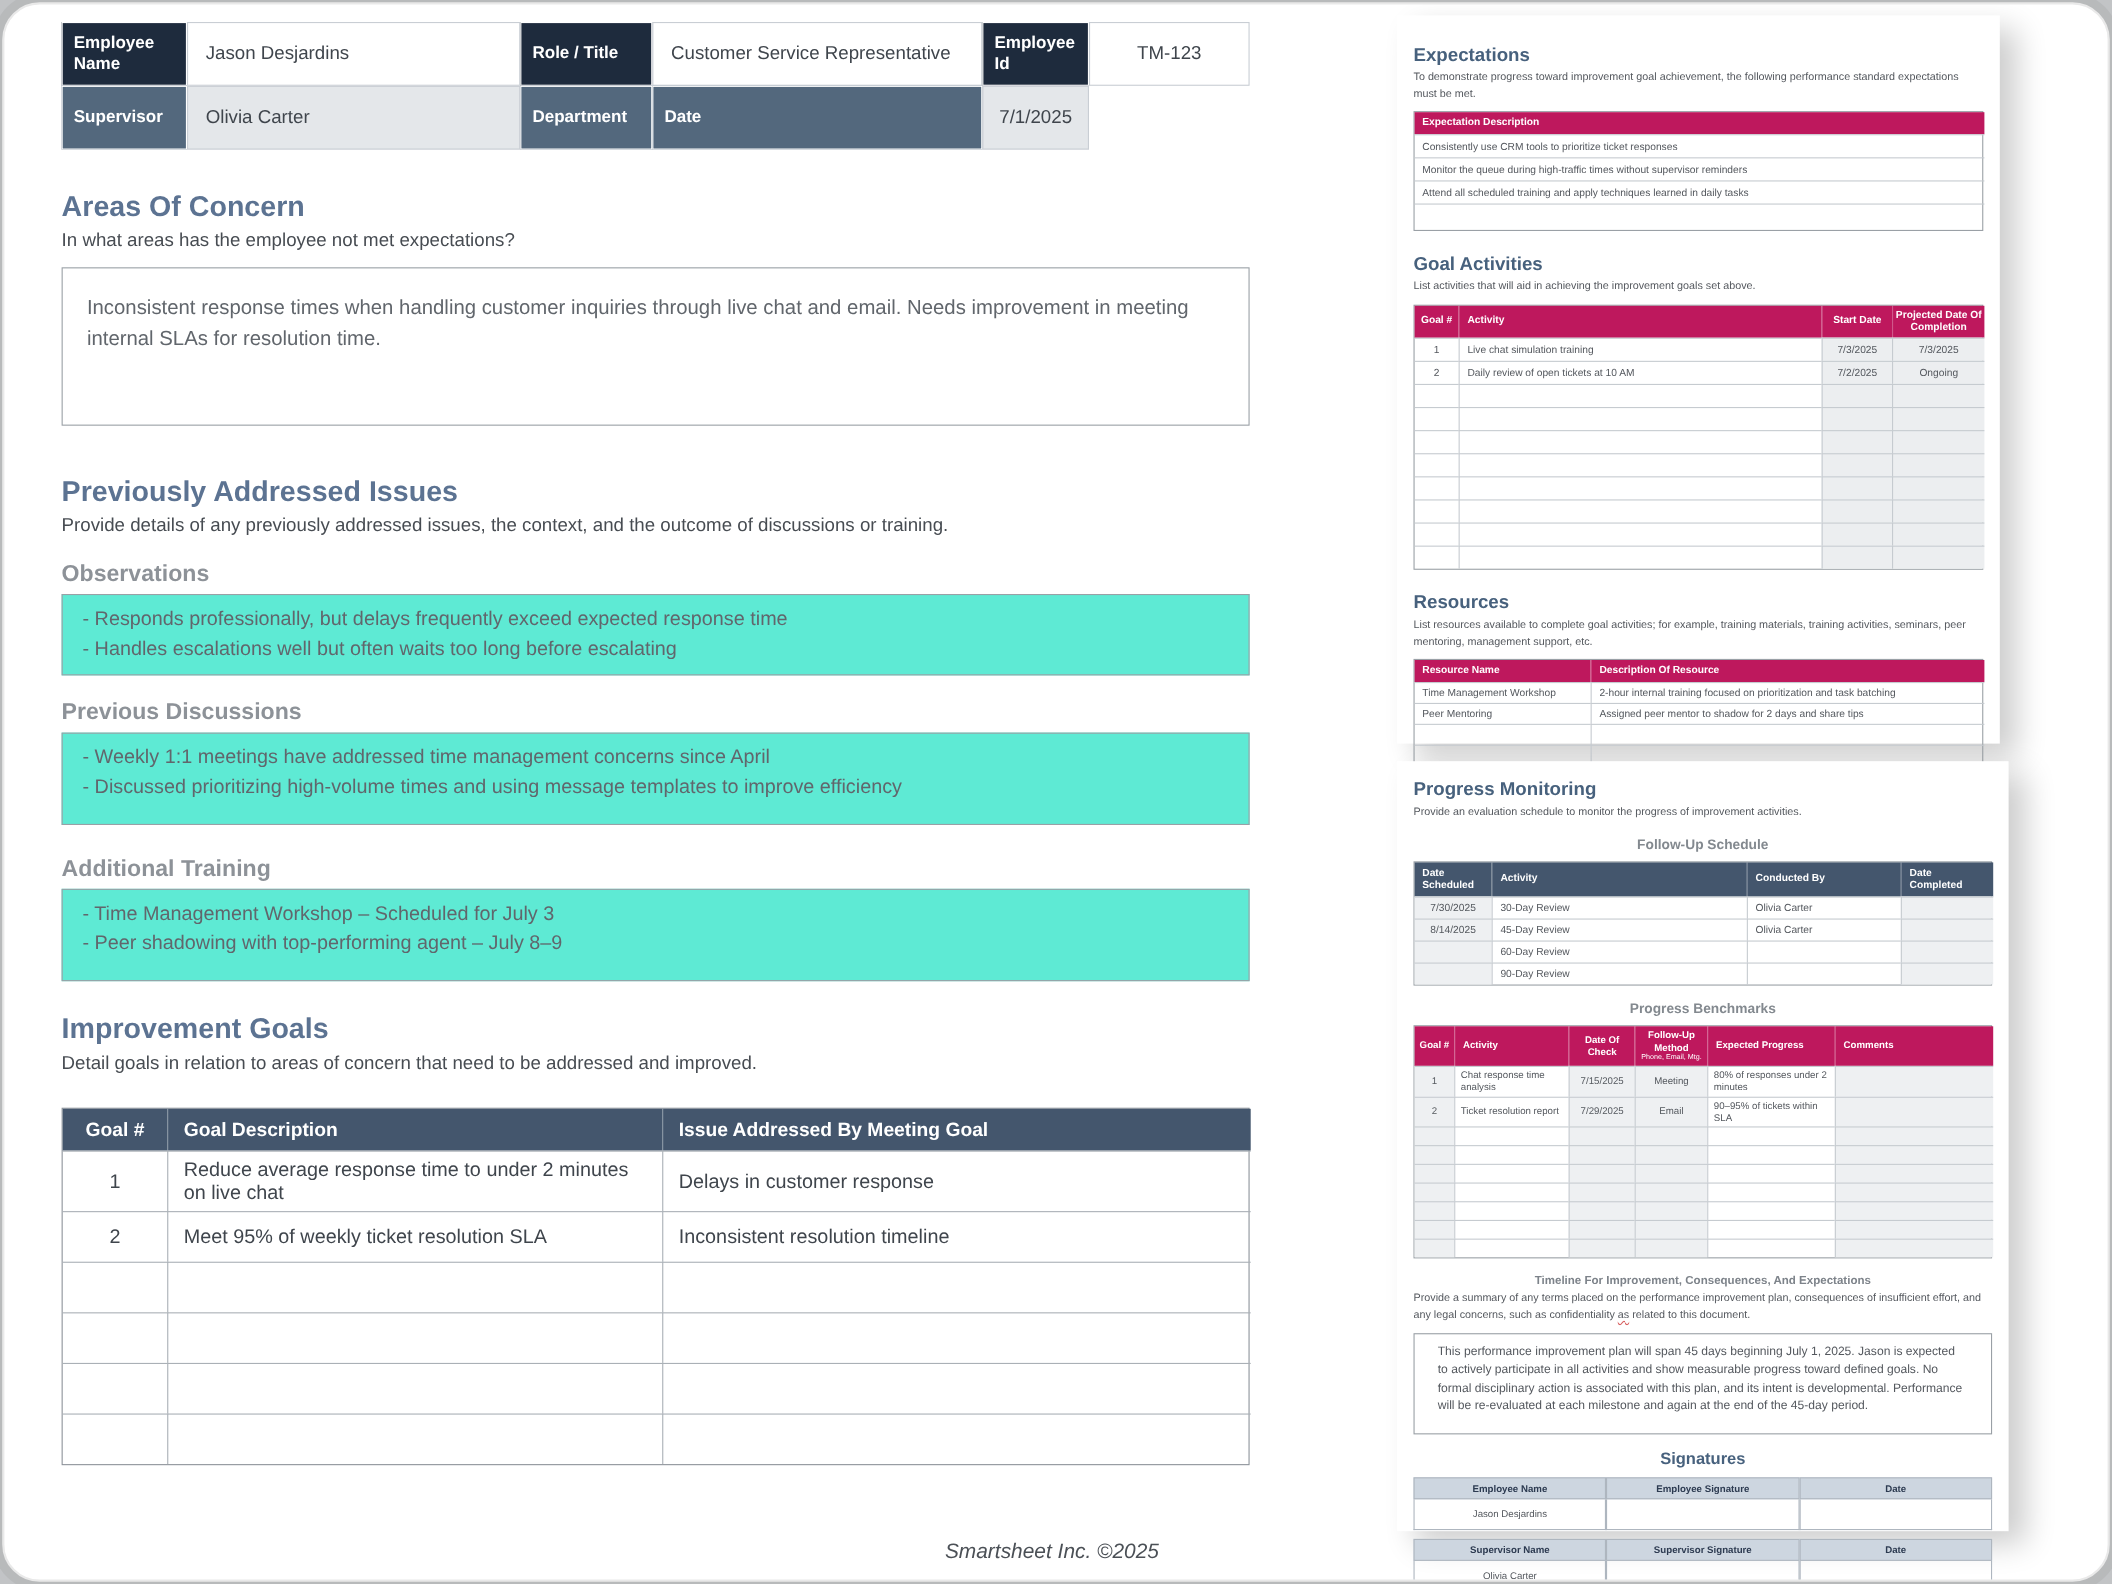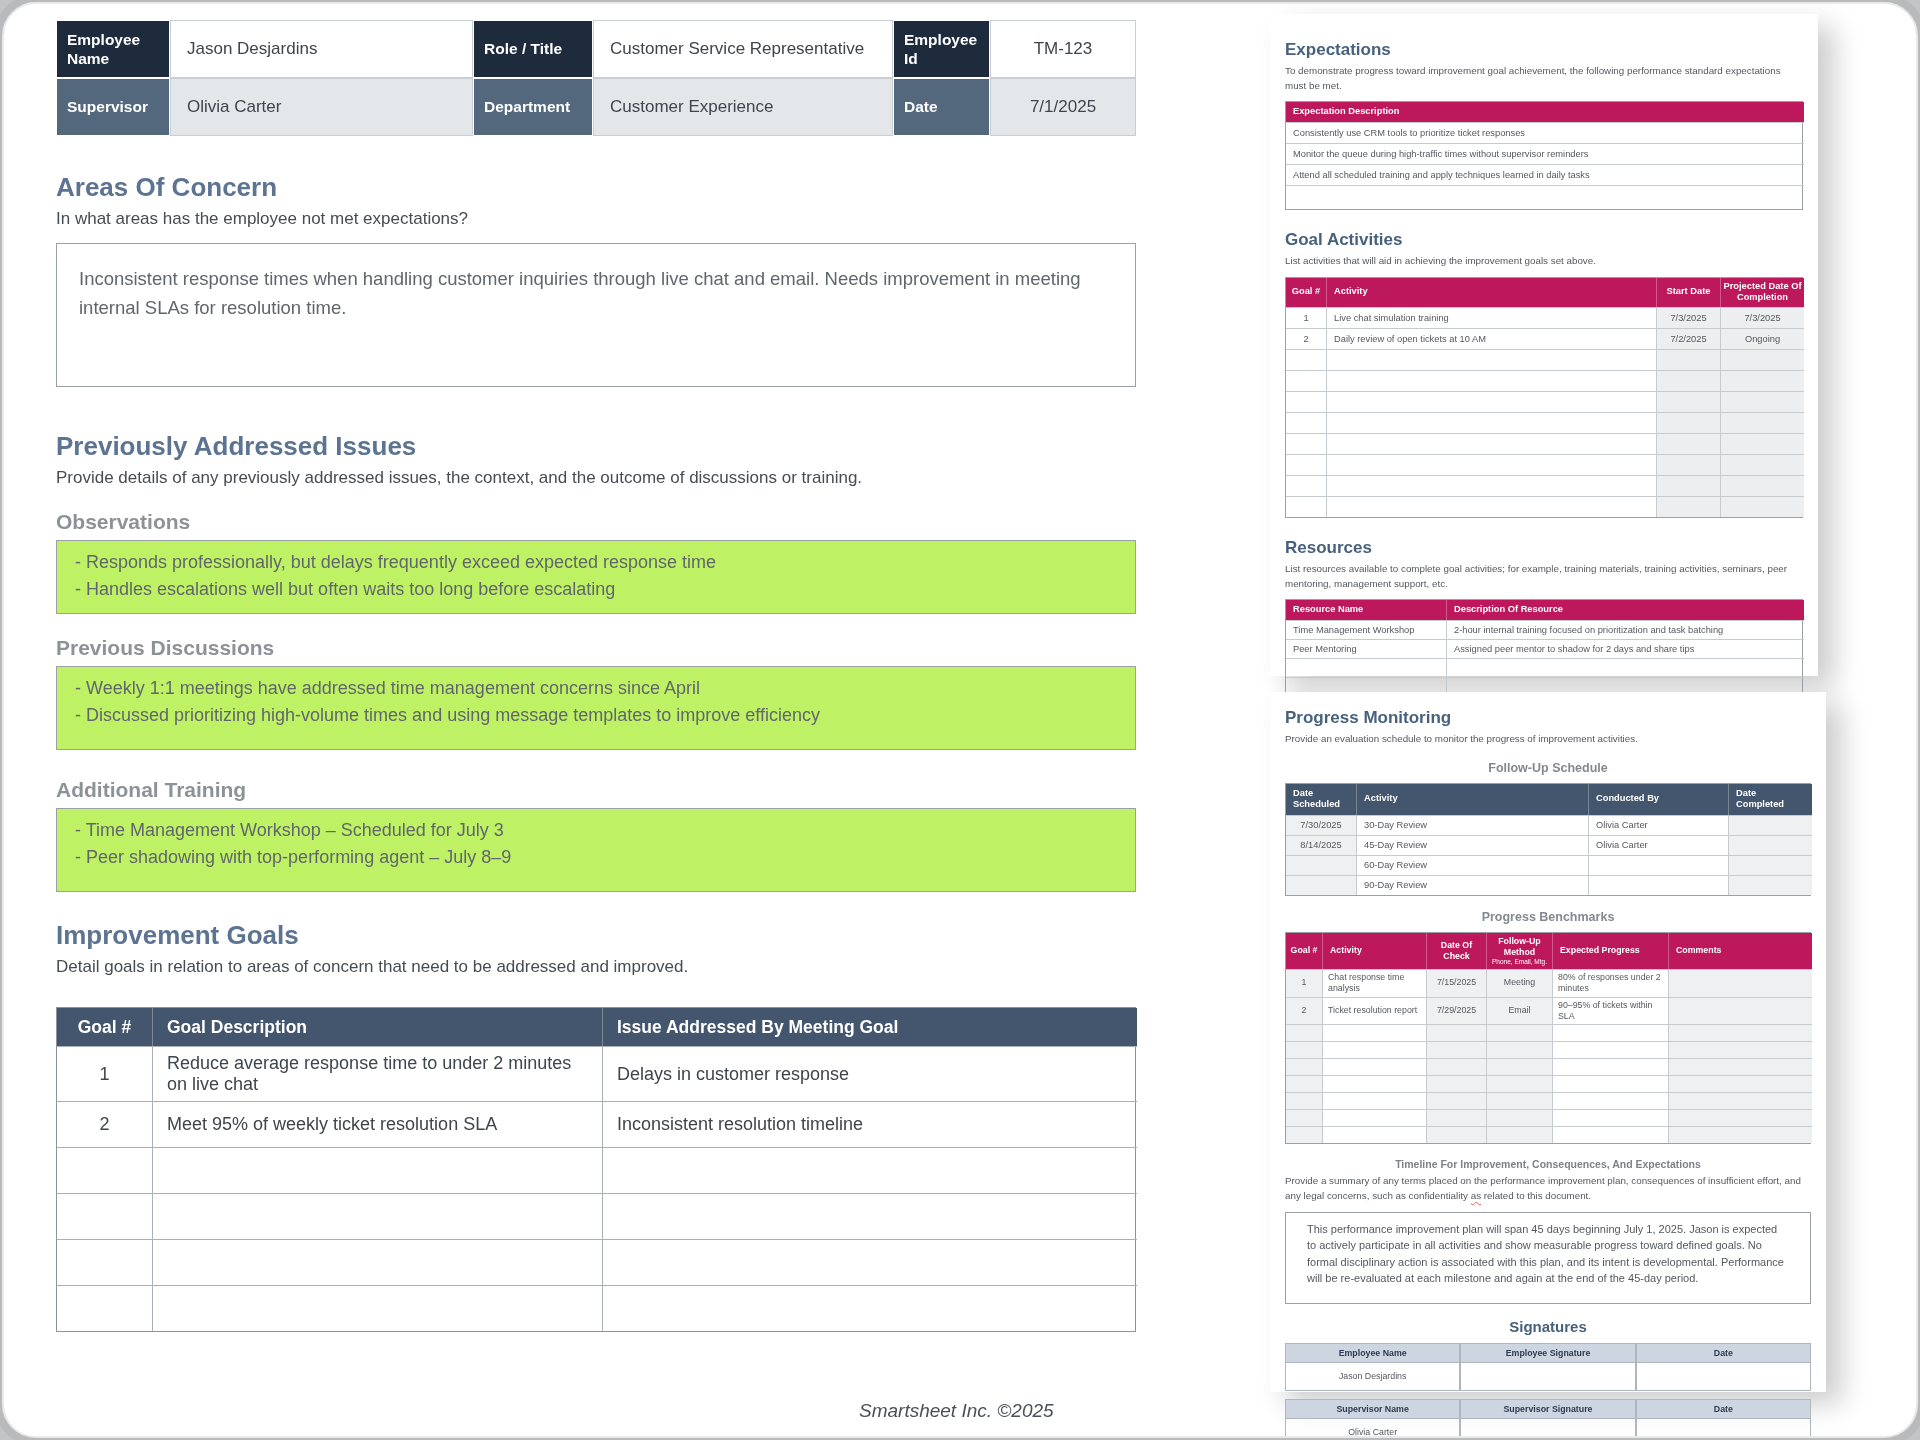--- a/index.html
+++ b/index.html
@@ -18,21 +18,21 @@
   .il { display:flex; align-items:center; padding:0 10px; color:#fff; font-weight:700; font-size:15.5px; line-height:1.25; height:58px; border:1px solid #fff; }
   .il.r1 { background:#1e2b3d; }
   .il.r2 { background:#53687d; }
   .iv { display:flex; align-items:center; padding:0 16px; font-size:17px; color:#3f454c; height:58px; border:1px solid #c9ced4; background:#fff; }
   .iv.r2 { background:#e4e7ea; }
   .iv.center { justify-content:center; padding:0 4px; }
 
   .entry-box { width:1080px; border:1px solid #9aa0a6; background:#fff; color:#61666c; font-size:18.5px; line-height:29px; padding:20px 22px; }
   .concern { height:144px; margin-top:14px; }
   .concern p { max-width:1010px; }
-  .lines-box { width:1080px; border:1px solid #9aa0a6; background:#bef264; color:#61666c; font-size:18px; line-height:27px; padding:8px 18px 10px; margin-top:6px; }
+  .lines-box { width:1080px; border:1px solid #9aa0a6; background:#5eead4; color:#61666c; font-size:18px; line-height:27px; padding:8px 18px 10px; margin-top:6px; }
   .lines-box.tall { min-height:84px; }
   .lines-box.short { min-height:64px; }
 
   .goals { display:grid; grid-template-columns:95px 450px 535px; width:1080px; border:1px solid #8d939a; margin-top:30px; font-size:18px; color:#3f454c; }
   .goals .hc { background:#44566d; color:#fff; font-weight:700; font-size:17.5px; padding:8px 14px; min-height:38px; display:flex; align-items:center; }
   .goals .hc.center { justify-content:center; padding:8px 4px; }
   .goals .c { border-top:1px solid #aab0b6; padding:6px 14px; display:flex; align-items:center; }
   .goals .c.center { justify-content:center; padding:6px 4px; }
   .goals > .c:nth-child(3n+2), .goals > .c:nth-child(3n) { border-left:1px solid #aab0b6; }
   .goals .hc + .hc { border-left:1px solid rgba(255,255,255,0.3); }
@@ -102,21 +102,20 @@
     <div class="info-grid">
       <div class="il r1">Employee Name</div>
       <div class="iv">Jason Desjardins</div>
       <div class="il r1">Role / Title</div>
       <div class="iv">Customer Service Representative</div>
       <div class="il r1">Employee Id</div>
       <div class="iv center">TM-123</div>
       <div class="il r2">Supervisor</div>
       <div class="iv r2">Olivia Carter</div>
       <div class="il r2">Department</div>
-      <div class="iv r2">Customer Experience</div>
       <div class="il r2">Date</div>
       <div class="iv r2 center">7/1/2025</div>
     </div>
 
     <div style="margin-top:36px;">
       <div class="h2">Areas Of Concern</div>
       <div class="prompt">In what areas has the employee not met expectations?</div>
       <div class="entry-box concern">
         <p>Inconsistent response times when handling customer inquiries through live chat and email. Needs improvement in meeting internal SLAs for resolution time.</p>
       </div>

